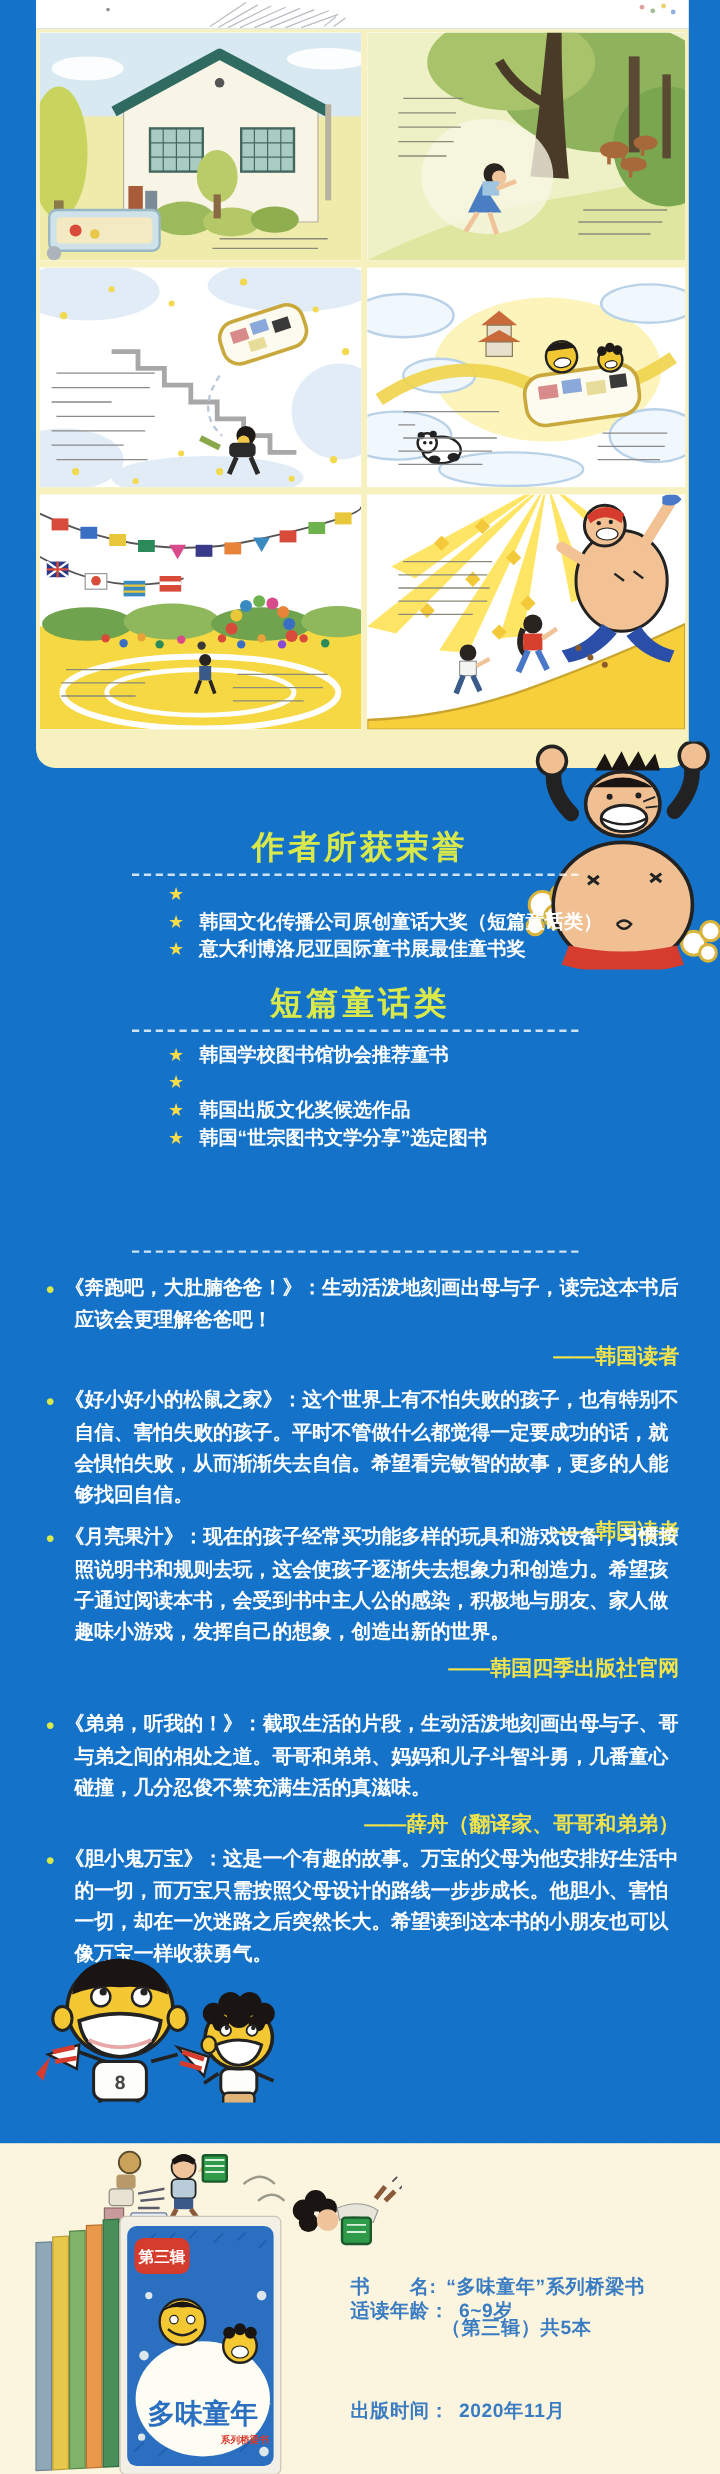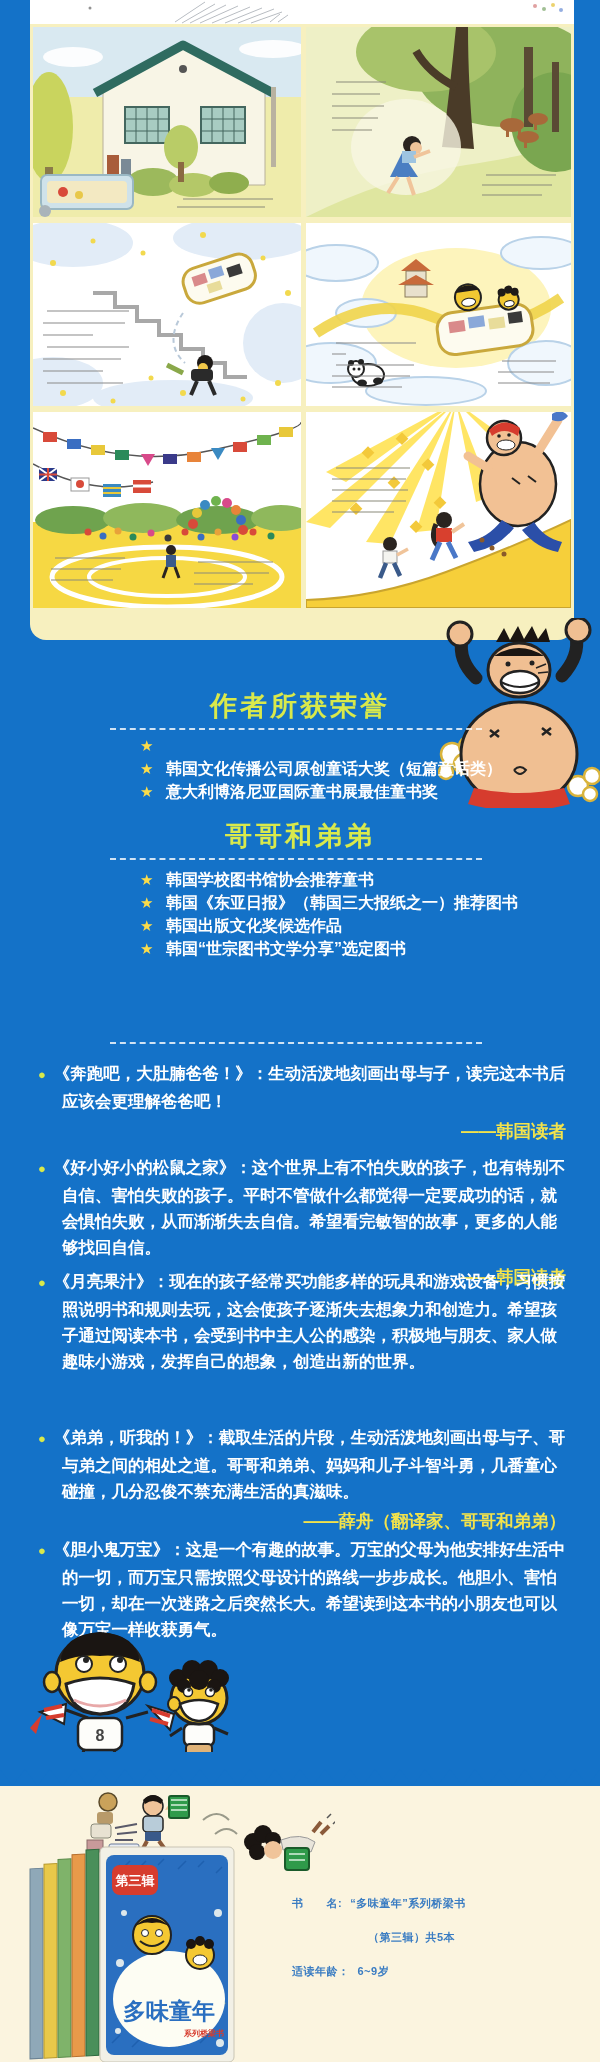--- a/index.html
+++ b/index.html
@@ -28,21 +28,21 @@
 
   
   .review{position:absolute;left:38px;width:530px;color:#ffffff;font-size:16.5px;font-weight:bold;line-height:26px;}
   .review .txt{display:block;padding-left:24px;text-indent:-24px;}
   .bullet{color:#d9e94b;font-size:13px;margin-right:8px;}
   .review .src{display:block;text-align:right;color:#f3e34b;font-size:17.5px;margin-top:4px;padding-right:2px;}
 
   
   .zigzag{position:absolute;left:0;top:1752px;width:600px;height:36px;}
   .bottom{position:absolute;left:0;top:1786px;width:600px;height:276px;background:#fbf4df;}
-  .prod{position:absolute;left:292px;width:300px;color:#3a7cc2;font-size:11px;font-weight:bold;letter-spacing:.5px;white-space:nowrap;}
+  .prod{position:absolute;left:292px;width:300px;color:#3a7cc2;font-size:16px;font-weight:bold;letter-spacing:.5px;white-space:nowrap;}
   .prod .lbl{margin-right:8px;}
   .indent{padding-left:76px;}
 
   .abs{position:absolute;}
   svg{display:block;}
 </style>
 </head>
 <body>
 
 <div class="page">
@@ -412,30 +412,29 @@
     <div class="award-item">
       <span class="star">★</span>
       <span>韩国文化传播公司原创童话大奖（短篇童话类）</span>
     </div>
     <div class="award-item">
       <span class="star">★</span>
       <span>意大利博洛尼亚国际童书展最佳童书奖</span>
     </div>
   </div>
 
-  <div class="sec-head" style="top:818px;">哥哥和弟弟</div>
+  <div class="sec-head" style="top:818px;">短篇童话类</div>
   <div class="divider" style="top:858px;"></div>
   <div class="award-list" style="top:868px;">
     <div class="award-item">
       <span class="star">★</span>
       <span>韩国学校图书馆协会推荐童书</span>
     </div>
     <div class="award-item">
       <span class="star">★</span>
-      <span>韩国《东亚日报》（韩国三大报纸之一）推荐图书</span>
     </div>
     <div class="award-item">
       <span class="star">★</span>
       <span>韩国出版文化奖候选作品</span>
     </div>
     <div class="award-item">
       <span class="star">★</span>
       <span>韩国“世宗图书文学分享”选定图书</span>
     </div>
   </div>
@@ -447,20 +446,21 @@
     <span class="src">——韩国读者</span>
   </div>
 
   <div class="review" style="top:1154px;">
     <span class="txt"><span class="bullet">●</span><span>《好小好小的松鼠之家》：这个世界上有不怕失败的孩子，也有特别不自信、害怕失败的孩子。平时不管做什么都觉得一定要成功的话，就会惧怕失败，从而渐渐失去自信。希望看完敏智的故事，更多的人能够找回自信。</span></span>
     <span class="src">——韩国读者</span>
   </div>
 
   <div class="review" style="top:1268px;">
     <span class="txt"><span class="bullet">●</span><span>《月亮果汁》：现在的孩子经常买功能多样的玩具和游戏设备，习惯按照说明书和规则去玩，这会使孩子逐渐失去想象力和创造力。希望孩子通过阅读本书，会受到书中主人公的感染，积极地与朋友、家人做趣味小游戏，发挥自己的想象，创造出新的世界。</span></span>
+    <span class="src">——韩国四季出版社官网</span>
   </div>
 
   <div class="review" style="top:1424px;">
     <span class="txt"><span class="bullet">●</span><span>《弟弟，听我的！》：截取生活的片段，生动活泼地刻画出母与子、哥与弟之间的相处之道。哥哥和弟弟、妈妈和儿子斗智斗勇，几番童心碰撞，几分忍俊不禁充满生活的真滋味。</span></span>
     <span class="src">——薛舟（翻译家、哥哥和弟弟）</span>
   </div>
 
   <div class="review" style="top:1536px;">
     <span class="txt"><span class="bullet">●</span><span>《胆小鬼万宝》：这是一个有趣的故事。万宝的父母为他安排好生活中的一切，而万宝只需按照父母设计的路线一步步成长。他胆小、害怕一切，却在一次迷路之后突然长大。希望读到这本书的小朋友也可以像万宝一样收获勇气。</span></span>
   </div>
@@ -602,17 +602,20 @@
       </g>
     </svg>
   </div>
 
   <div class="prod" style="top:1896px;">
     <span class="lbl">书　　名:</span><span>“多味童年”系列桥梁书</span>
   </div>
   <div class="prod indent" style="top:1930px;">
     <span>（第三辑）共5本</span>
   </div>
-  <div class="prod" style="top:1964px;">
+  <div class="prod" style="top:1916px;">
     <span class="lbl">适读年龄：</span><span>6~9岁</span>
   </div>
+  <div class="prod" style="top:1999px;">
+    <span class="lbl">出版时间：</span><span>2020年11月</span>
+  </div>
 
 </div>
 
 </body></html>

